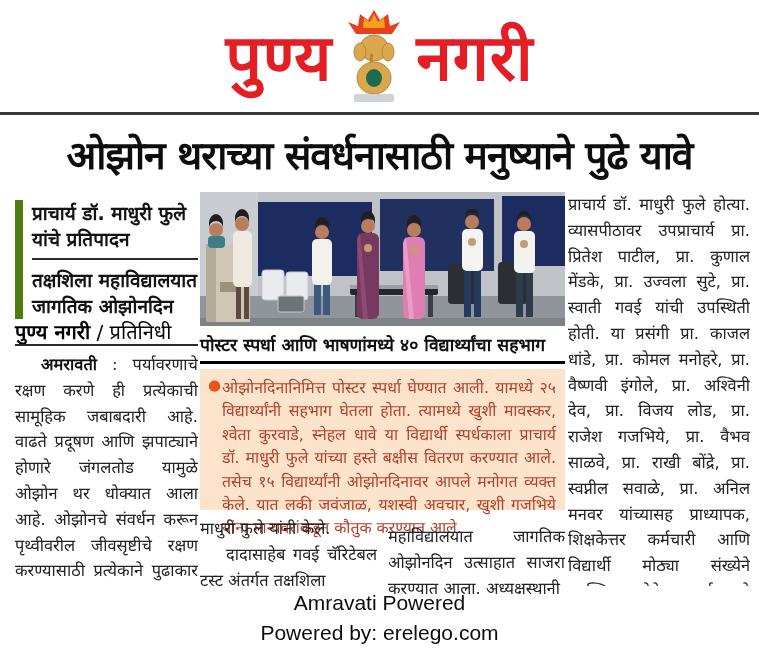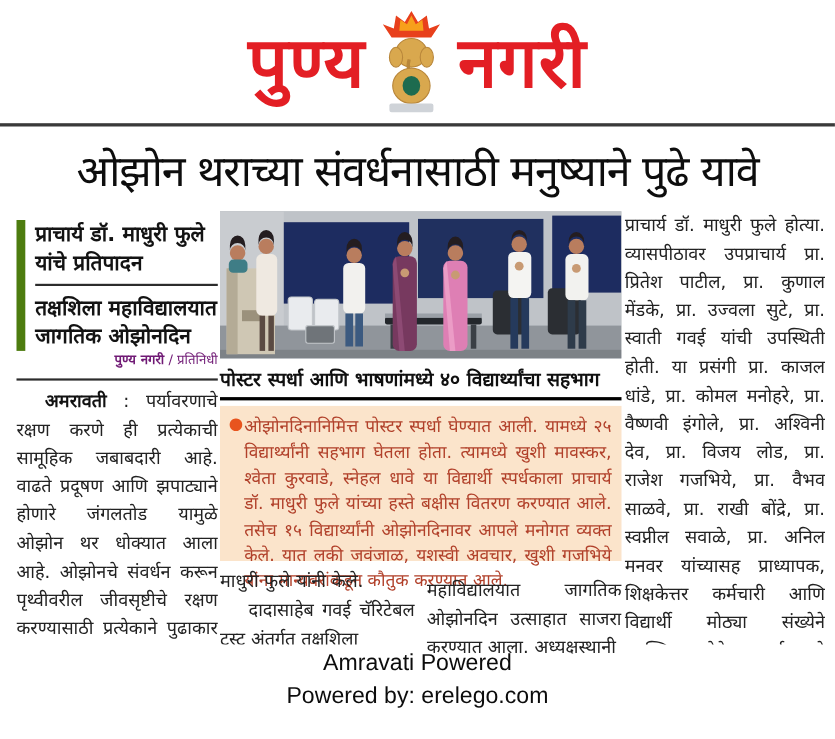--- a/index.html
+++ b/index.html
@@ -10,27 +10,27 @@
   .abs{position:absolute;}
 
   
   .masthead{top:6px;left:0;width:759px;height:104px;display:flex;align-items:center;justify-content:center;gap:10px;}
   .masthead-word{font-size:64px;font-weight:800;color:#e31e24;letter-spacing:1px;line-height:1;}
   .masthead-logo{width:64px;height:96px;flex:0 0 auto;}
   .masthead-rule{top:112px;left:0;width:759px;height:3px;background:#3a3a3a;}
 
   
   .headline{top:119px;left:8px;width:743px;height:68px;display:flex;align-items:center;justify-content:center;
-    font-size:39px;font-weight:400;color:#0d0d0d;letter-spacing:-1px;white-space:nowrap;}
+    font-size:39px;font-weight:700;color:#0d0d0d;letter-spacing:-1px;white-space:nowrap;}
 
   
   .subhead-box{top:200px;left:15px;width:183px;border-left:8px solid #4d7c0f;padding-left:9px;box-sizing:border-box;}
   .subhead-line{font-size:19px;line-height:26px;font-weight:800;color:#131313;}
   .subhead-divider{height:0;border-bottom:2px solid #2c2c2c;margin:6px 0 7px 0;}
-  .byline{top:318px;left:15px;width:183px;font-size:12px;color:#701a75;text-align:right;}
+  .byline{top:318px;left:15px;width:183px;font-size:20px;color:#000000;}
   .byline b{font-weight:800;}
   .byline-divider{top:344px;left:15px;width:183px;height:0;border-bottom:2px solid #2c2c2c;}
   .body-text{font-size:16.4px;line-height:25.8px;text-align:justify;color:#222;}
   .left-body{top:352px;left:15px;width:183px;height:234px;overflow:hidden;}
   .left-body b{font-weight:800;color:#111;}
   .indent{text-indent:26px;}
   .body-text p{margin:0;}
 
   
   .photo{top:192px;left:200px;width:365px;height:134px;background:#b9bdc3;overflow:hidden;}

